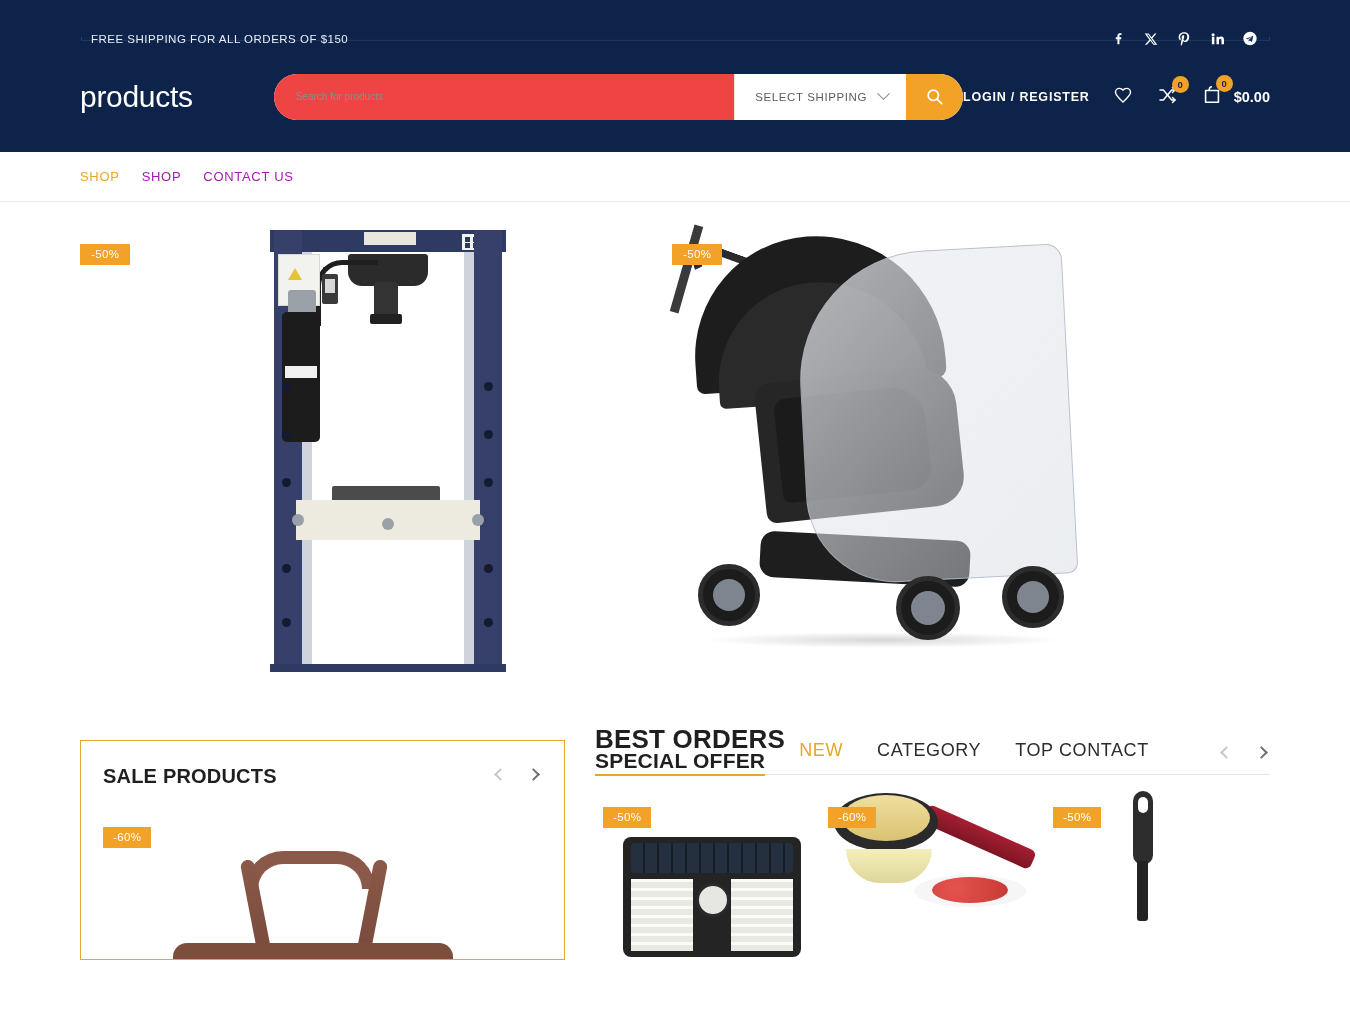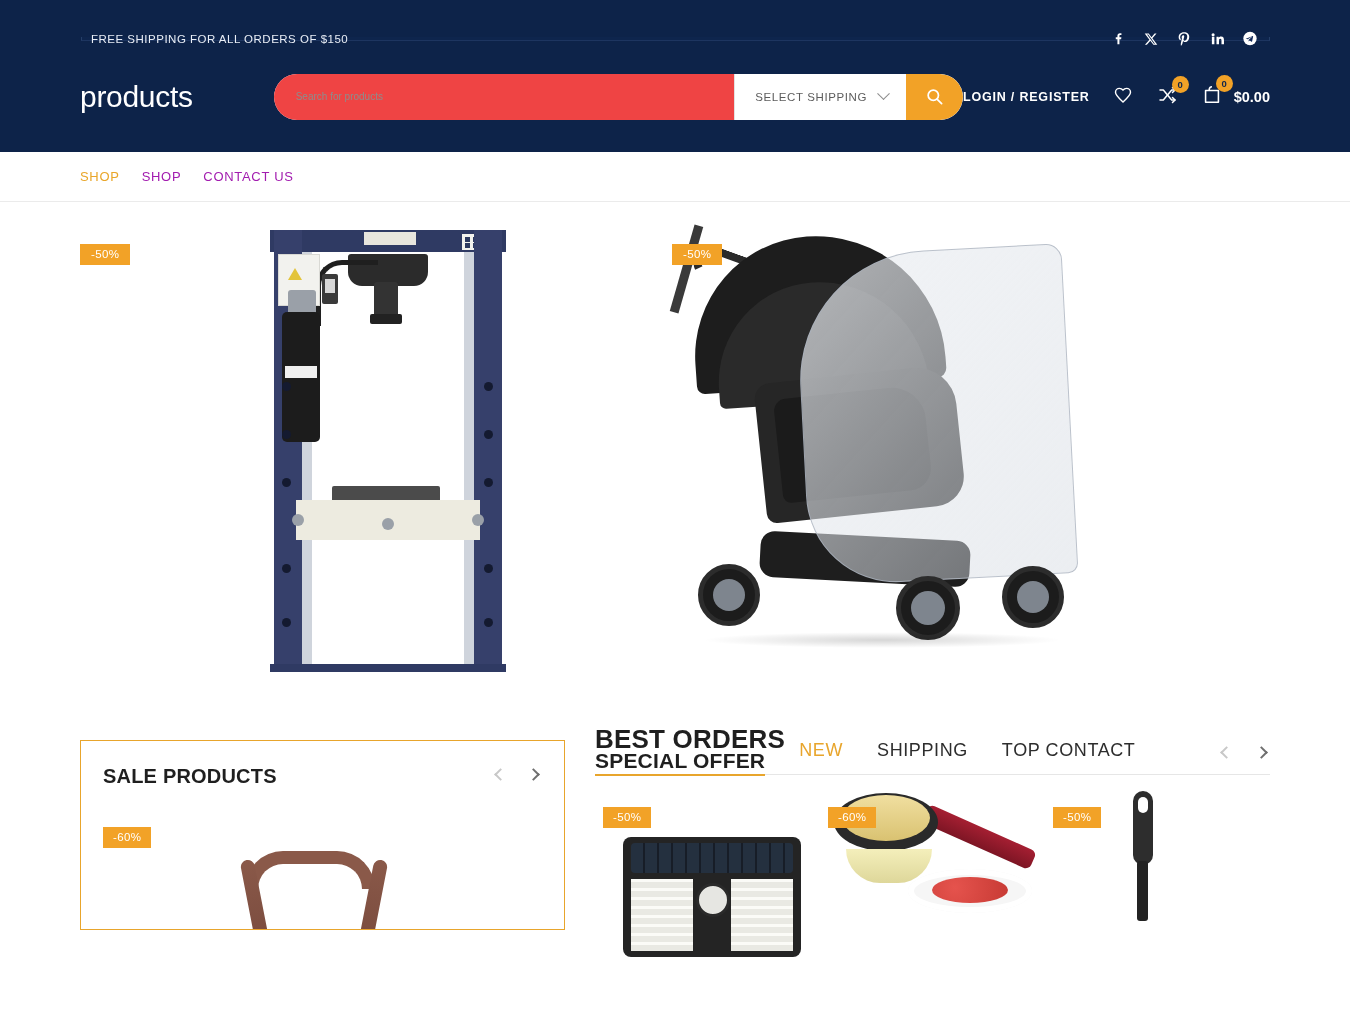--- a/index.html
+++ b/index.html
@@ -256,21 +256,21 @@
     position:absolute; left:595px; top:724px;
     font-size: 26px; font-weight: 700; letter-spacing: 0.2px; color: #1f1f1f;
   }
 
   
   .lower { display:flex; padding: 0 80px; gap: 30px; position:relative; }
   .sale-panel {
     width: 487px;
     border: 1.5px solid #e8a52c;
     padding: 24px 22px 0 22px;
-    height: 190px;
+    height: 220px;
     position: relative;
     overflow: hidden;
   }
   .panel-head { display:flex; align-items:center; justify-content:space-between; }
   .panel-title { font-size:20px; font-weight:700; letter-spacing:0.2px; color:#1f1f1f; }
   .arrows { display:flex; align-items:center; gap:20px; }
   .arrow { width:13px; height:13px; cursor:pointer; }
   .arrow i {
     display:block; width:9px; height:9px;
     border-top:2px solid #6f6f6f; border-right:2px solid #6f6f6f;
@@ -546,21 +546,21 @@
       <div class="bag-h l"></div>
       <div class="bag-h r"></div>
       <div class="bag-body"></div>
     </div>
   </div>
 
   <div class="offer-col">
     <div class="offer-head">
       <div class="offer-title">SPECIAL OFFER</div>
       <div class="tab active">NEW</div>
-      <div class="tab">SHIPPING</div>
+      <div class="tab">CATEGORY</div>
       <div class="tab">TOP CONTACT</div>
       <div class="offer-arrows">
         <div class="arrow prev">
             <i></i>
           </div>
         <div class="arrow next">
             <i></i>
           </div>
       </div>
     </div>

